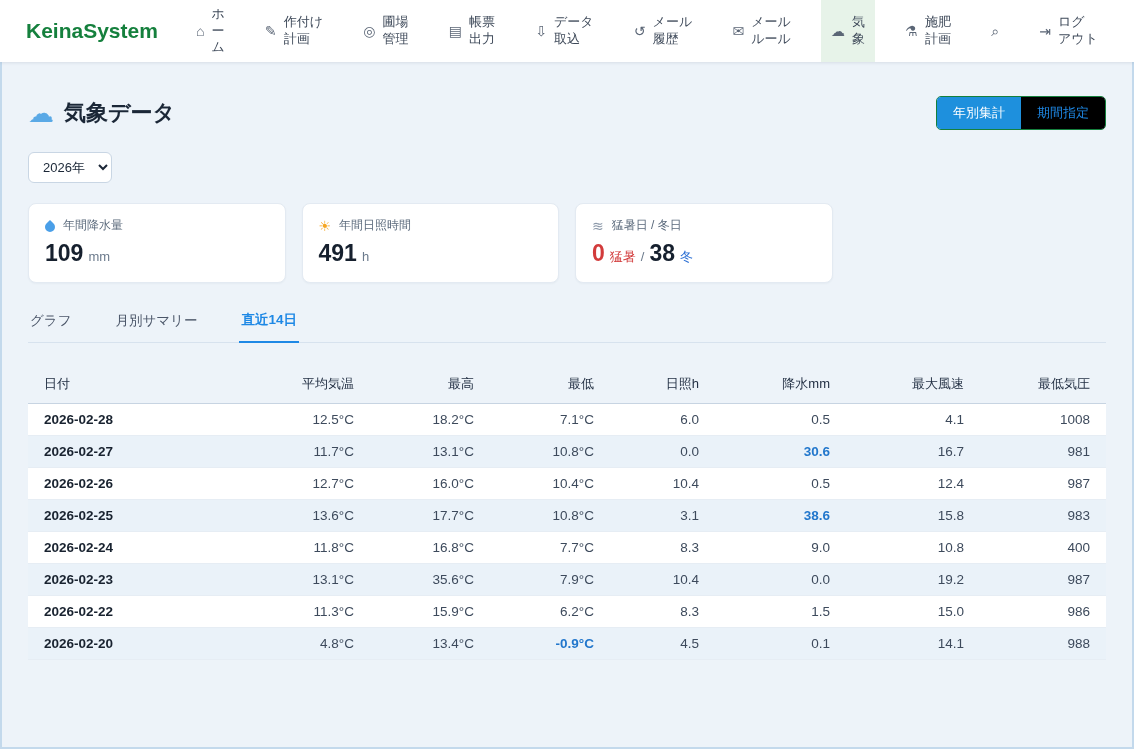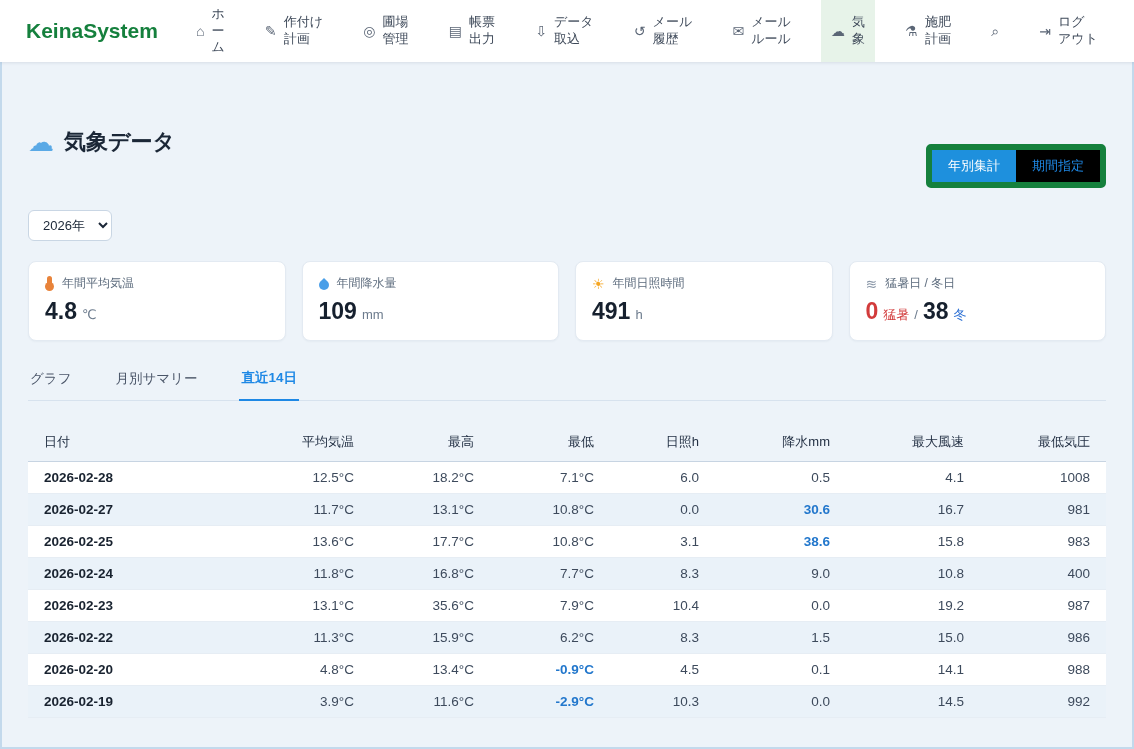--- a/index.html
+++ b/index.html
@@ -23,21 +23,21 @@
     font-family:inherit;
   }
   .nav-item.active { background:#e7f3e9; }
   .nav-icon { font-size:14px; color:#5b6676; line-height:1; }
   .nav-label { white-space:pre-line; line-height:1.3; text-align:left; }
   
   .main { padding:0 28px; }
   .page-head { display:flex; align-items:center; margin-top:34px; }
   .title-icon { font-size:26px; color:#5aa9e6; margin-right:10px; line-height:1; }
   .page-title { font-size:22px; font-weight:bold; color:#1b2737; }
-  .view-toggle { margin-left:auto; display:flex; border-radius:5px; overflow:hidden; border:6px solid #15803d;margin-top:48px; }
+  .view-toggle { margin-left:auto; display:flex; border-radius:5px; overflow:hidden; border:1px solid #15803d; }
   .toggle-btn { padding:7px 16px; font-size:13px; background:#000000; color:#1e88e5; border:none; cursor:pointer; font-family:inherit; }
   .toggle-btn.active { background:#1e90dd; color:#fff; }
   .year-row { margin-top:22px; }
   .year-select { padding:6px 10px; font-size:13px; border:1px solid #c9d6e4; border-radius:6px; background:#fff; color:#1b2737; font-family:inherit; }
   
   .cards { display:grid; grid-template-columns:repeat(4,1fr); gap:16px; margin-top:20px; }
   .card { background:#fff; border:1px solid #e3eaf2; border-radius:8px; padding:13px 16px 15px; box-shadow:0 1px 2px rgba(16,42,67,.04); }
   .card-label-row { display:flex; align-items:center; gap:8px; font-size:12px; color:#5b6a7c; min-height:15px; }
   .card-icon { display:inline-flex; align-items:center; justify-content:center; line-height:1; }
   .thermometer-icon { width:5px; height:12px; background:#e8833a; border-radius:3px; position:relative; margin:0 2px 3px 2px; }
@@ -141,30 +141,20 @@
 
   <div class="year-row">
     <select class="year-select">
       <option>2026年</option>
     </select>
   </div>
 
   <div class="cards">
       <div class="card">
         <div class="card-label-row">
-          <span class="card-icon thermometer-icon"></span>
-          <span>年間平均気温</span>
-        </div>
-        <div class="card-value-row">
-          <span class="seg num">4.8</span>
-          <span class="seg unit">℃</span>
-        </div>
-      </div>
-      <div class="card">
-        <div class="card-label-row">
           <span class="card-icon droplet-icon"></span>
           <span>年間降水量</span>
         </div>
         <div class="card-value-row">
           <span class="seg num">109</span>
           <span class="seg unit">mm</span>
         </div>
       </div>
       <div class="card">
         <div class="card-label-row">
@@ -236,20 +226,30 @@
             <td class="date">2026-02-27</td>
             <td>11.7°C</td>
             <td>13.1°C</td>
             <td>10.8°C</td>
             <td>0.0</td>
             <td class="blue">30.6</td>
             <td>16.7</td>
             <td>981</td>
           </tr>
           <tr>
+            <td class="date">2026-02-26</td>
+            <td>12.7°C</td>
+            <td>16.0°C</td>
+            <td>10.4°C</td>
+            <td>10.4</td>
+            <td>0.5</td>
+            <td>12.4</td>
+            <td>987</td>
+          </tr>
+          <tr>
             <td class="date">2026-02-25</td>
             <td>13.6°C</td>
             <td>17.7°C</td>
             <td>10.8°C</td>
             <td>3.1</td>
             <td class="blue">38.6</td>
             <td>15.8</td>
             <td>983</td>
           </tr>
           <tr>
@@ -285,27 +285,17 @@
           <tr>
             <td class="date">2026-02-20</td>
             <td>4.8°C</td>
             <td>13.4°C</td>
             <td class="blue">-0.9°C</td>
             <td>4.5</td>
             <td>0.1</td>
             <td>14.1</td>
             <td>988</td>
           </tr>
-          <tr>
-            <td class="date">2026-02-19</td>
-            <td>3.9°C</td>
-            <td>11.6°C</td>
-            <td class="blue">-2.9°C</td>
-            <td>10.3</td>
-            <td>0.0</td>
-            <td>14.5</td>
-            <td>992</td>
-          </tr>
         </tbody>
     </table>
   </div>
 
 </main>
 
 </body></html>

